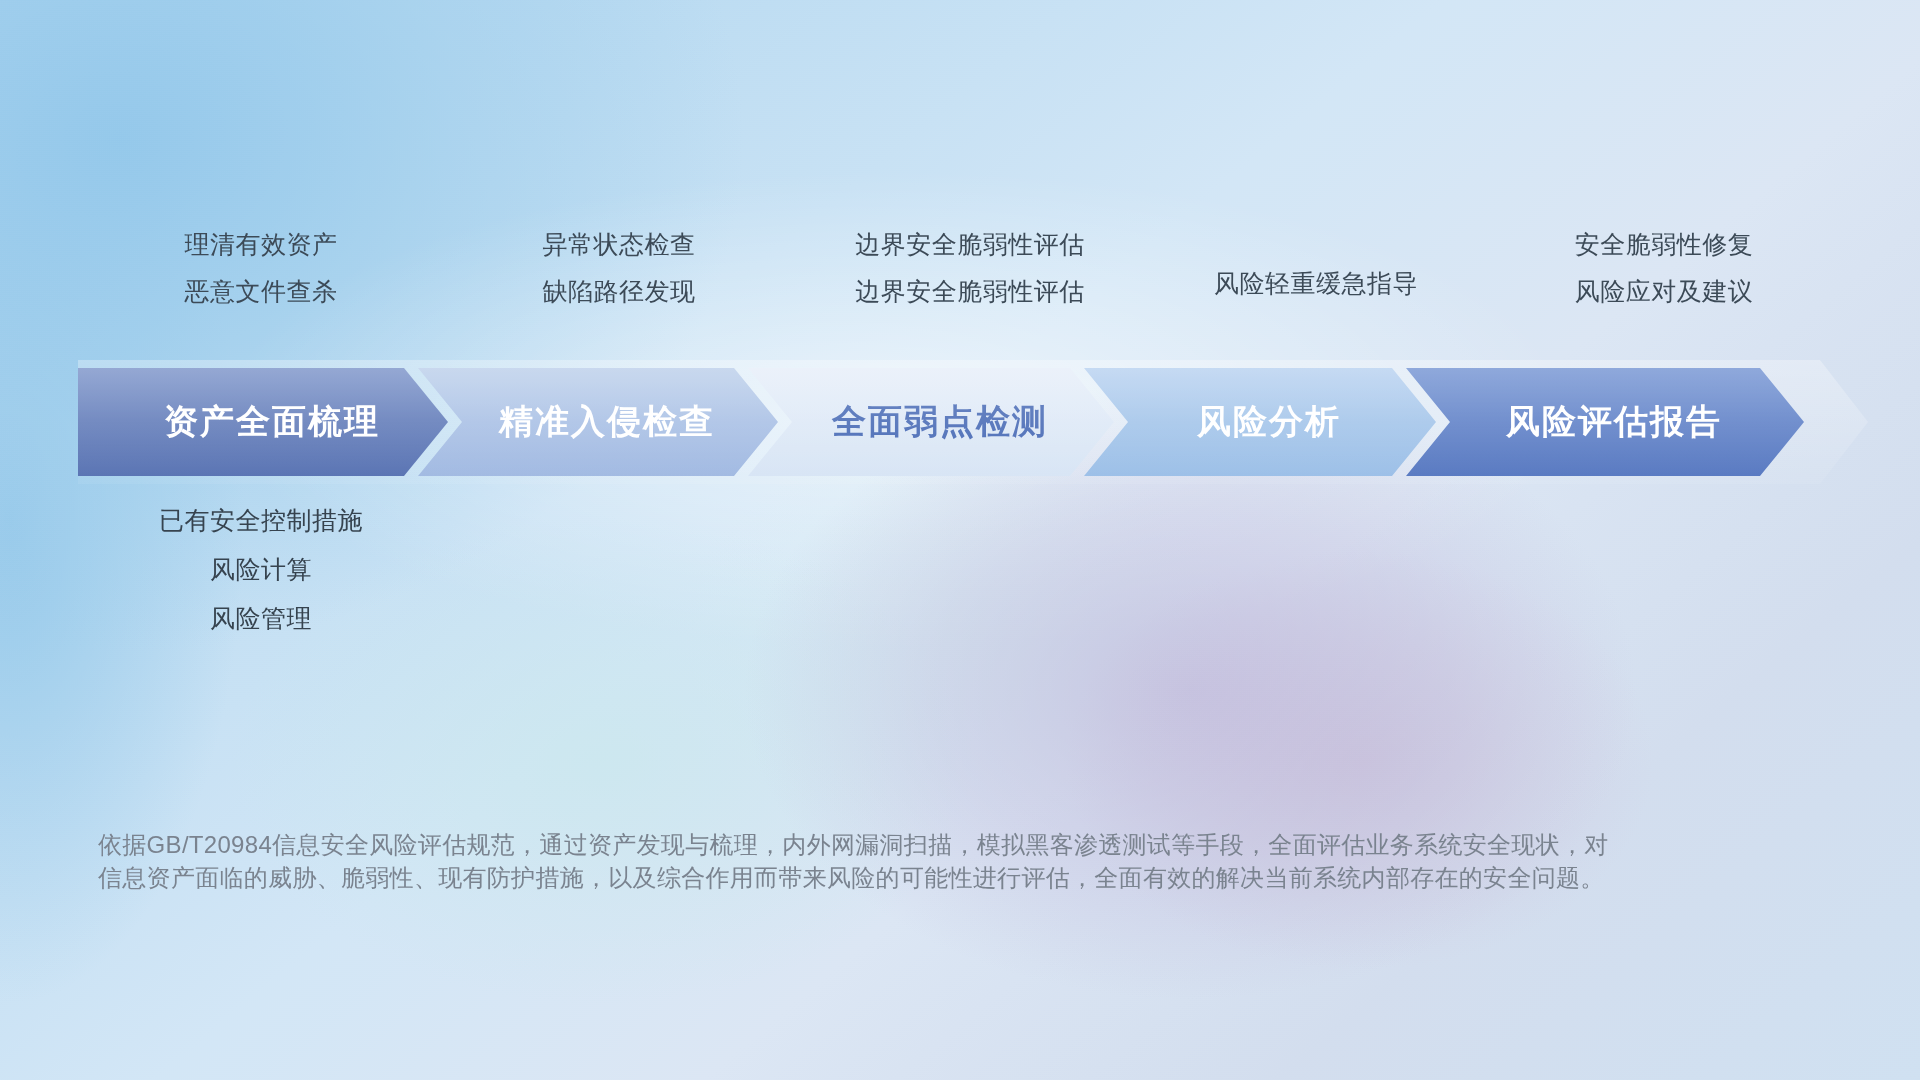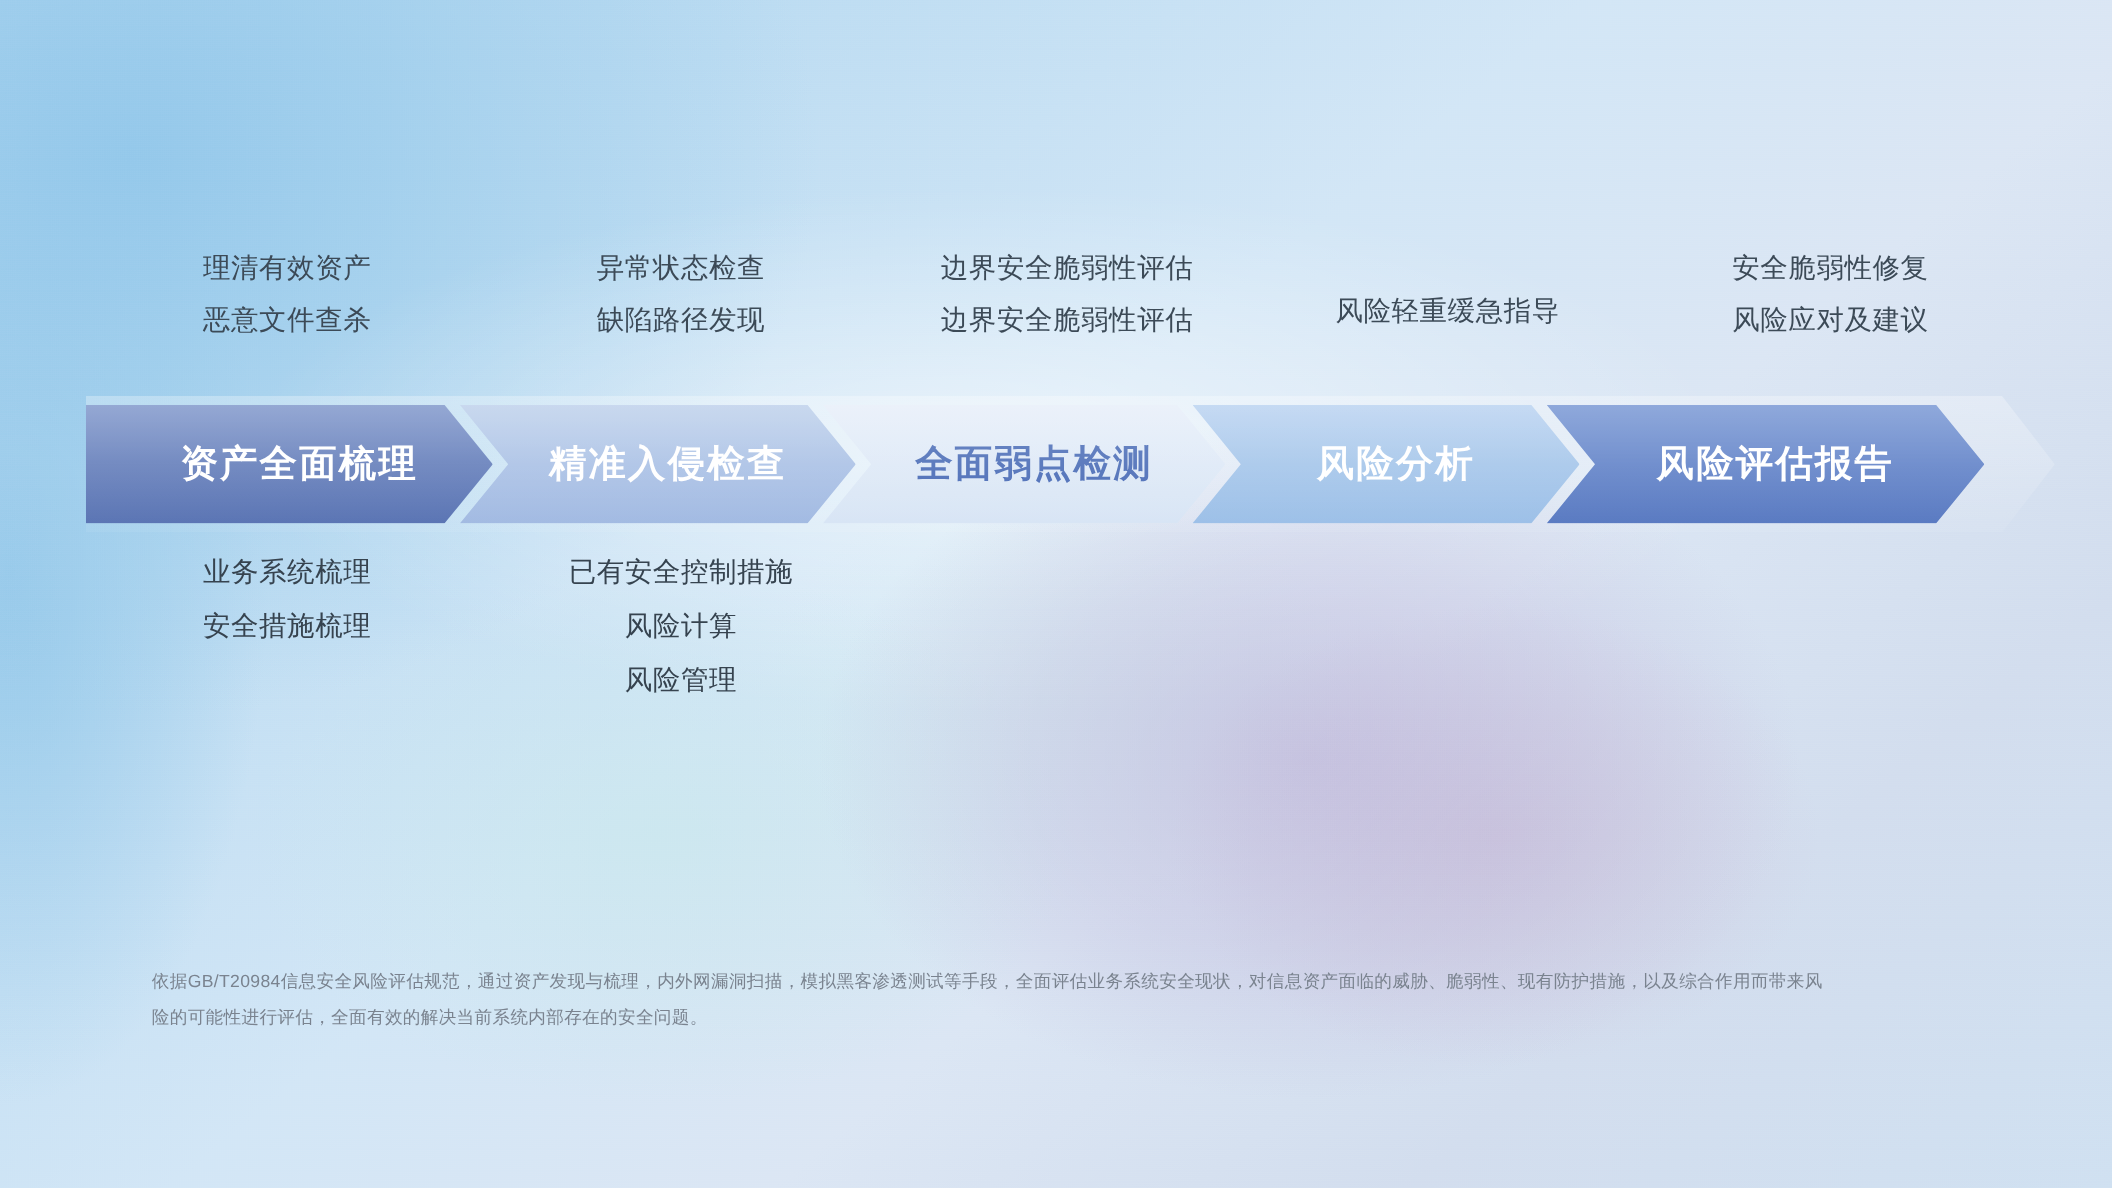--- a/index.html
+++ b/index.html
@@ -135,27 +135,26 @@
     margin-bottom: 24px;
     white-space: nowrap;
     letter-spacing: 0.5px;
   }
   .post-item .en { font-weight: bold; }
 
   
   #footer {
     position: absolute;
     left: 98px;
-    top: 876px;
+    top: 828px;
     width: 1530px;
-    font-size: 16px;
+    font-size: 24px;
     line-height: 33px;
     color: #7a838f;
     letter-spacing: 0.3px;
-    margin-left: 40px;
   }
 </style>
 </head>
 <body>
 
 <div id="stage">
   <div id="content">
 
     <div class="colgrid" id="pre-row">
         <div class="col">
@@ -193,24 +192,20 @@
         <div class="chev c4">
           <span class="chev-label">风险分析</span>
         </div>
         <div class="chev c5">
           <span class="chev-label">风险评估报告</span>
         </div>
       </div>
 
     <div class="colgrid" id="post-row">
         <div class="col">
-          <div class="post-item">业务系统梳理</div>
-          <div class="post-item">安全措施梳理</div>
-        </div>
-        <div class="col">
           <div class="post-item">已有安全控制措施</div>
           <div class="post-item">风险计算</div>
           <div class="post-item">风险管理</div>
         </div>
       </div>
 
     <div id="footer">依据GB/T20984信息安全风险评估规范，通过资产发现与梳理，内外网漏洞扫描，模拟黑客渗透测试等手段，全面评估业务系统安全现状，对信息资产面临的威胁、脆弱性、现有防护措施，以及综合作用而带来风险的可能性进行评估，全面有效的解决当前系统内部存在的安全问题。</div>
 
   </div>
 </div>

